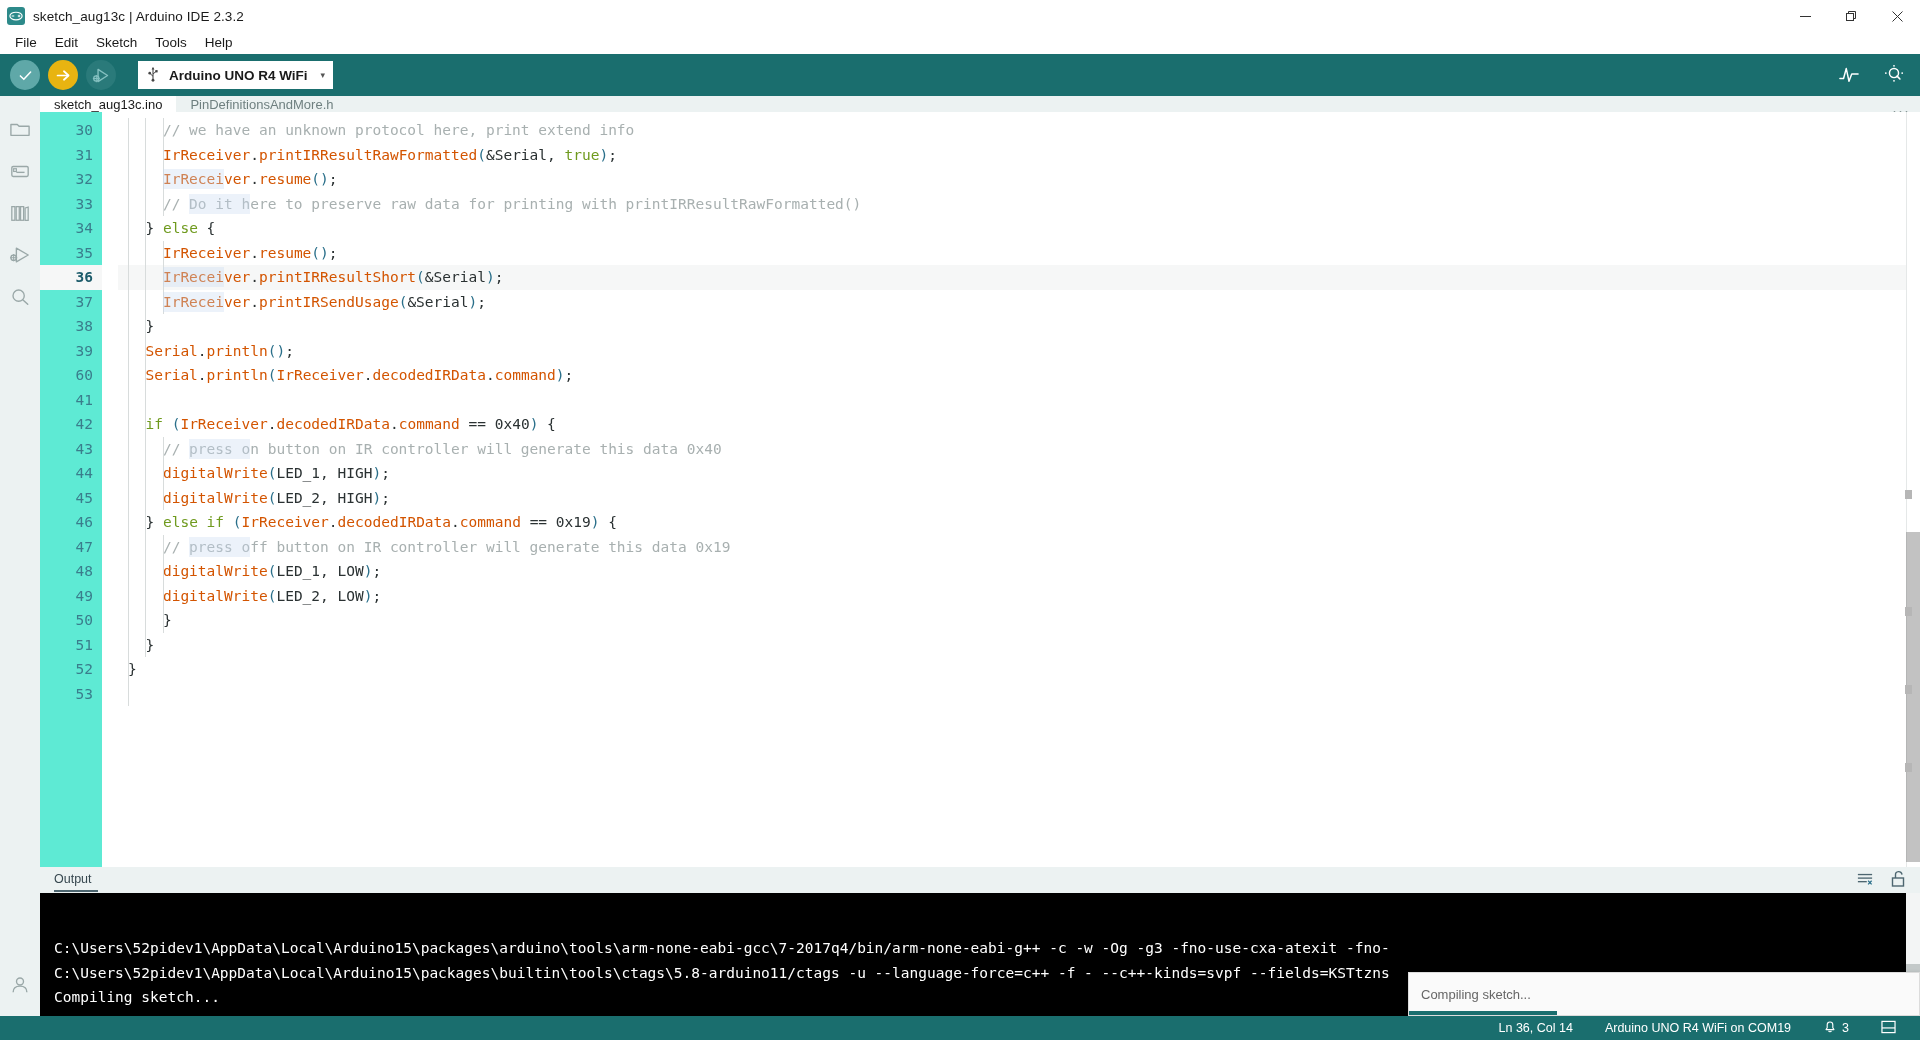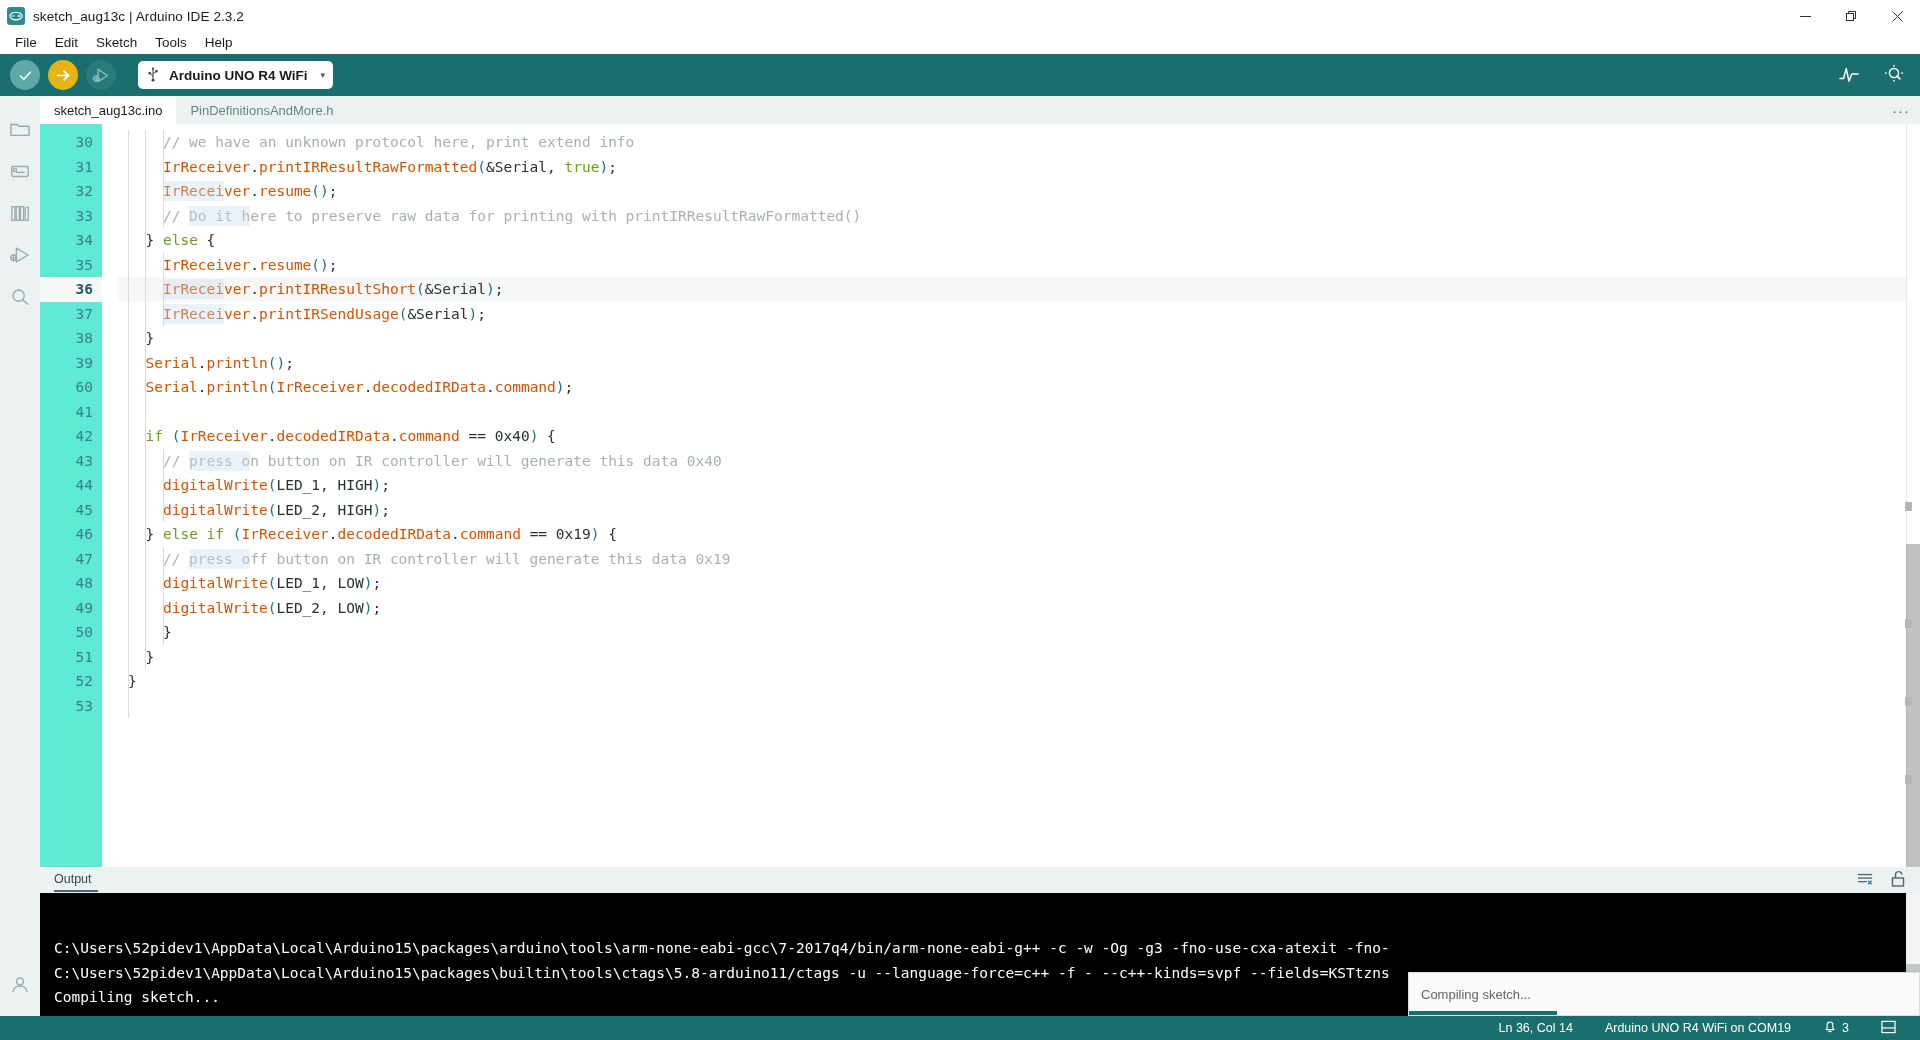--- a/index.html
+++ b/index.html
@@ -36,42 +36,42 @@
     padding:0 10px;position:relative;
   }
   .tb-circle{
     width:30px;height:30px;border-radius:50%;display:flex;align-items:center;justify-content:center;
     margin-right:8px;flex:none;
   }
   #verify-btn{background:#5fa8a8;}
   #upload-btn{background:#e8b411;}
   #debug-btn{background:#2a7a7a;}
   #board-select{
-    height:28px;background:#ffffff;border-radius:5px;margin-left:14px;
+    height:28px;background:#ffffff;border-radius:0;margin-left:14px;
     display:flex;align-items:center;padding:0 8px;min-width:195px;position:relative;
   }
   #board-select .bs-label{
     font-weight:bold;font-size:13.5px;color:#1a1a1a;margin-left:9px;flex:1;white-space:nowrap;
   }
   #board-select .caret{color:#555;font-size:9px;margin-left:8px;}
   #toolbar-right{position:absolute;right:14px;top:0;height:42px;display:flex;align-items:center;gap:22px;}
 
   
   #main{display:flex;height:calc(1040px - 32px - 22px - 42px - 24px);}
   #activity-bar{
     width:40px;background:#ecf2f2;display:flex;flex-direction:column;align-items:center;
     padding-top:12px;flex:none;position:relative;
   }
   .act-icon{width:40px;height:42px;display:flex;align-items:center;justify-content:center;color:#9aa8a8;}
   #act-bottom{position:absolute;bottom:10px;left:0;width:40px;display:flex;justify-content:center;}
 
   #editor-col{flex:1;display:flex;flex-direction:column;min-width:0;background:#fff;}
 
   
-  #tabbar{height:28px;background:#ecf2f2;display:flex;align-items:stretch;position:relative;flex:none;}
+  #tabbar{height:16px;background:#ecf2f2;display:flex;align-items:stretch;position:relative;flex:none;}
   .tab{
     display:flex;align-items:center;padding:0 14px;font-size:13px;color:#6f8080;
     white-space:nowrap;
   }
   .tab.active{background:#ffffff;color:#1a1a1a;}
   #tab-overflow{position:absolute;right:10px;top:0;height:28px;display:flex;align-items:center;color:#4a6060;font-size:15px;letter-spacing:1px;}
 
   
   #editor{
     flex:1;display:flex;background:#ffffff;position:relative;overflow:hidden;

